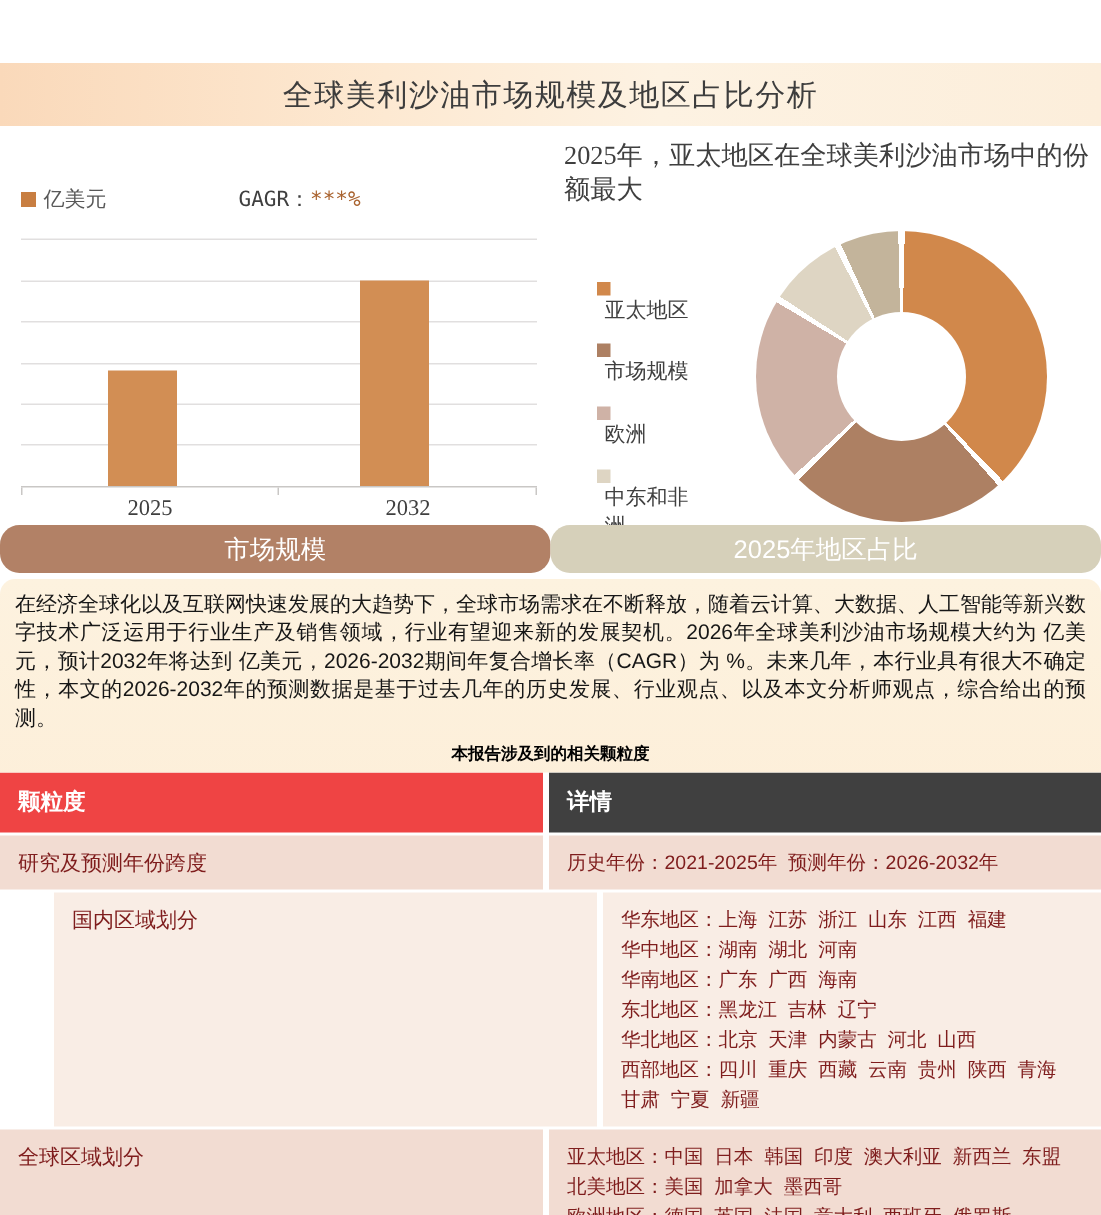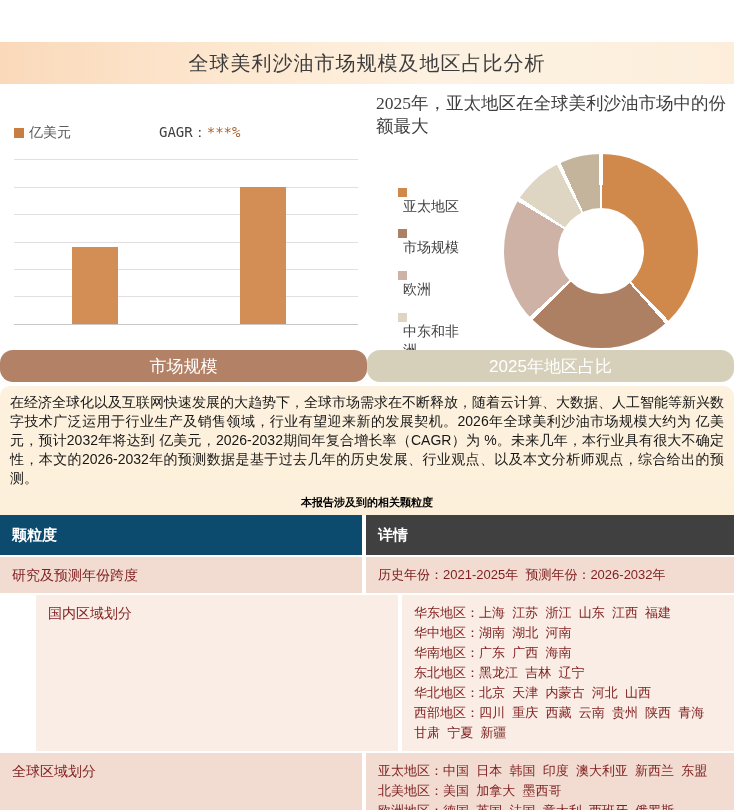--- a/index.html
+++ b/index.html
@@ -85,20 +85,24 @@
     <div class="plot">
       <div class="gridline" style="top:0%"></div>
       <div class="gridline" style="top:16.667%"></div>
       <div class="gridline" style="top:33.333%"></div>
       <div class="gridline" style="top:50%"></div>
       <div class="gridline" style="top:66.667%"></div>
       <div class="gridline" style="top:83.333%"></div>
       <div class="bar b0" style="height: 46.6667%; background: rgb(210, 142, 84);"></div>
       <div class="bar b1" style="height: 83.3333%; background: rgb(210, 142, 84);"></div>
     </div>
+    <div class="xlabels">
+      <div class="xcell">2025</div>
+      <div class="xcell">2032</div>
+    </div>
   </div>
 
   <div class="donut-col">
     <h2 class="donut-title">2025年，亚太地区在全球美利沙油市场中的份额最大</h2>
     <div class="donut-row">
       <div class="donut-legend">
         <div class="dleg-item">
           <span class="swatch" style="background: rgb(209, 136, 75);"></span>
           <span class="dleg-label">亚太地区</span>
         </div>
@@ -128,21 +132,21 @@
   <div class="tab" style="background: rgb(178, 129, 102);">市场规模</div>
   <div class="tab" style="background: rgb(214, 208, 186);">2025年地区占比</div>
 </nav>
 
 <section class="panel">
   <p class="summary">在经济全球化以及互联网快速发展的大趋势下，全球市场需求在不断释放，随着云计算、大数据、人工智能等新兴数字技术广泛运用于行业生产及销售领域，行业有望迎来新的发展契机。2026年全球美利沙油市场规模大约为 亿美元，预计2032年将达到 亿美元，2026-2032期间年复合增长率（CAGR）为 %。未来几年，本行业具有很大不确定性，本文的2026-2032年的预测数据是基于过去几年的历史发展、行业观点、以及本文分析师观点，综合给出的预测。</p>
   <h3 class="table-title">本报告涉及到的相关颗粒度</h3>
 
   <div class="report-table">
     <div class="trow thead">
-      <div class="tcell left thcell" style="background: #0c4a6e;">颗粒度</div>
+      <div class="tcell left thcell" style="background: #ef4444;">颗粒度</div>
       <div class="tcell right thcell" style="background: #404040;">详情</div>
     </div>
     <div class="trow">
       <div class="tcell left" style="background: rgb(242, 220, 210);">研究及预测年份跨度</div>
       <div class="tcell right" style="background: rgb(242, 220, 210);">历史年份：2021-2025年  预测年份：2026-2032年</div>
     </div>
     <div class="trow">
       <div class="tcell left" style="background: rgb(249, 237, 229); margin-left: 36px;">国内区域划分</div>
       <div class="tcell right" style="background: rgb(249, 237, 229);">华东地区：上海  江苏  浙江  山东  江西  福建
 华中地区：湖南  湖北  河南

